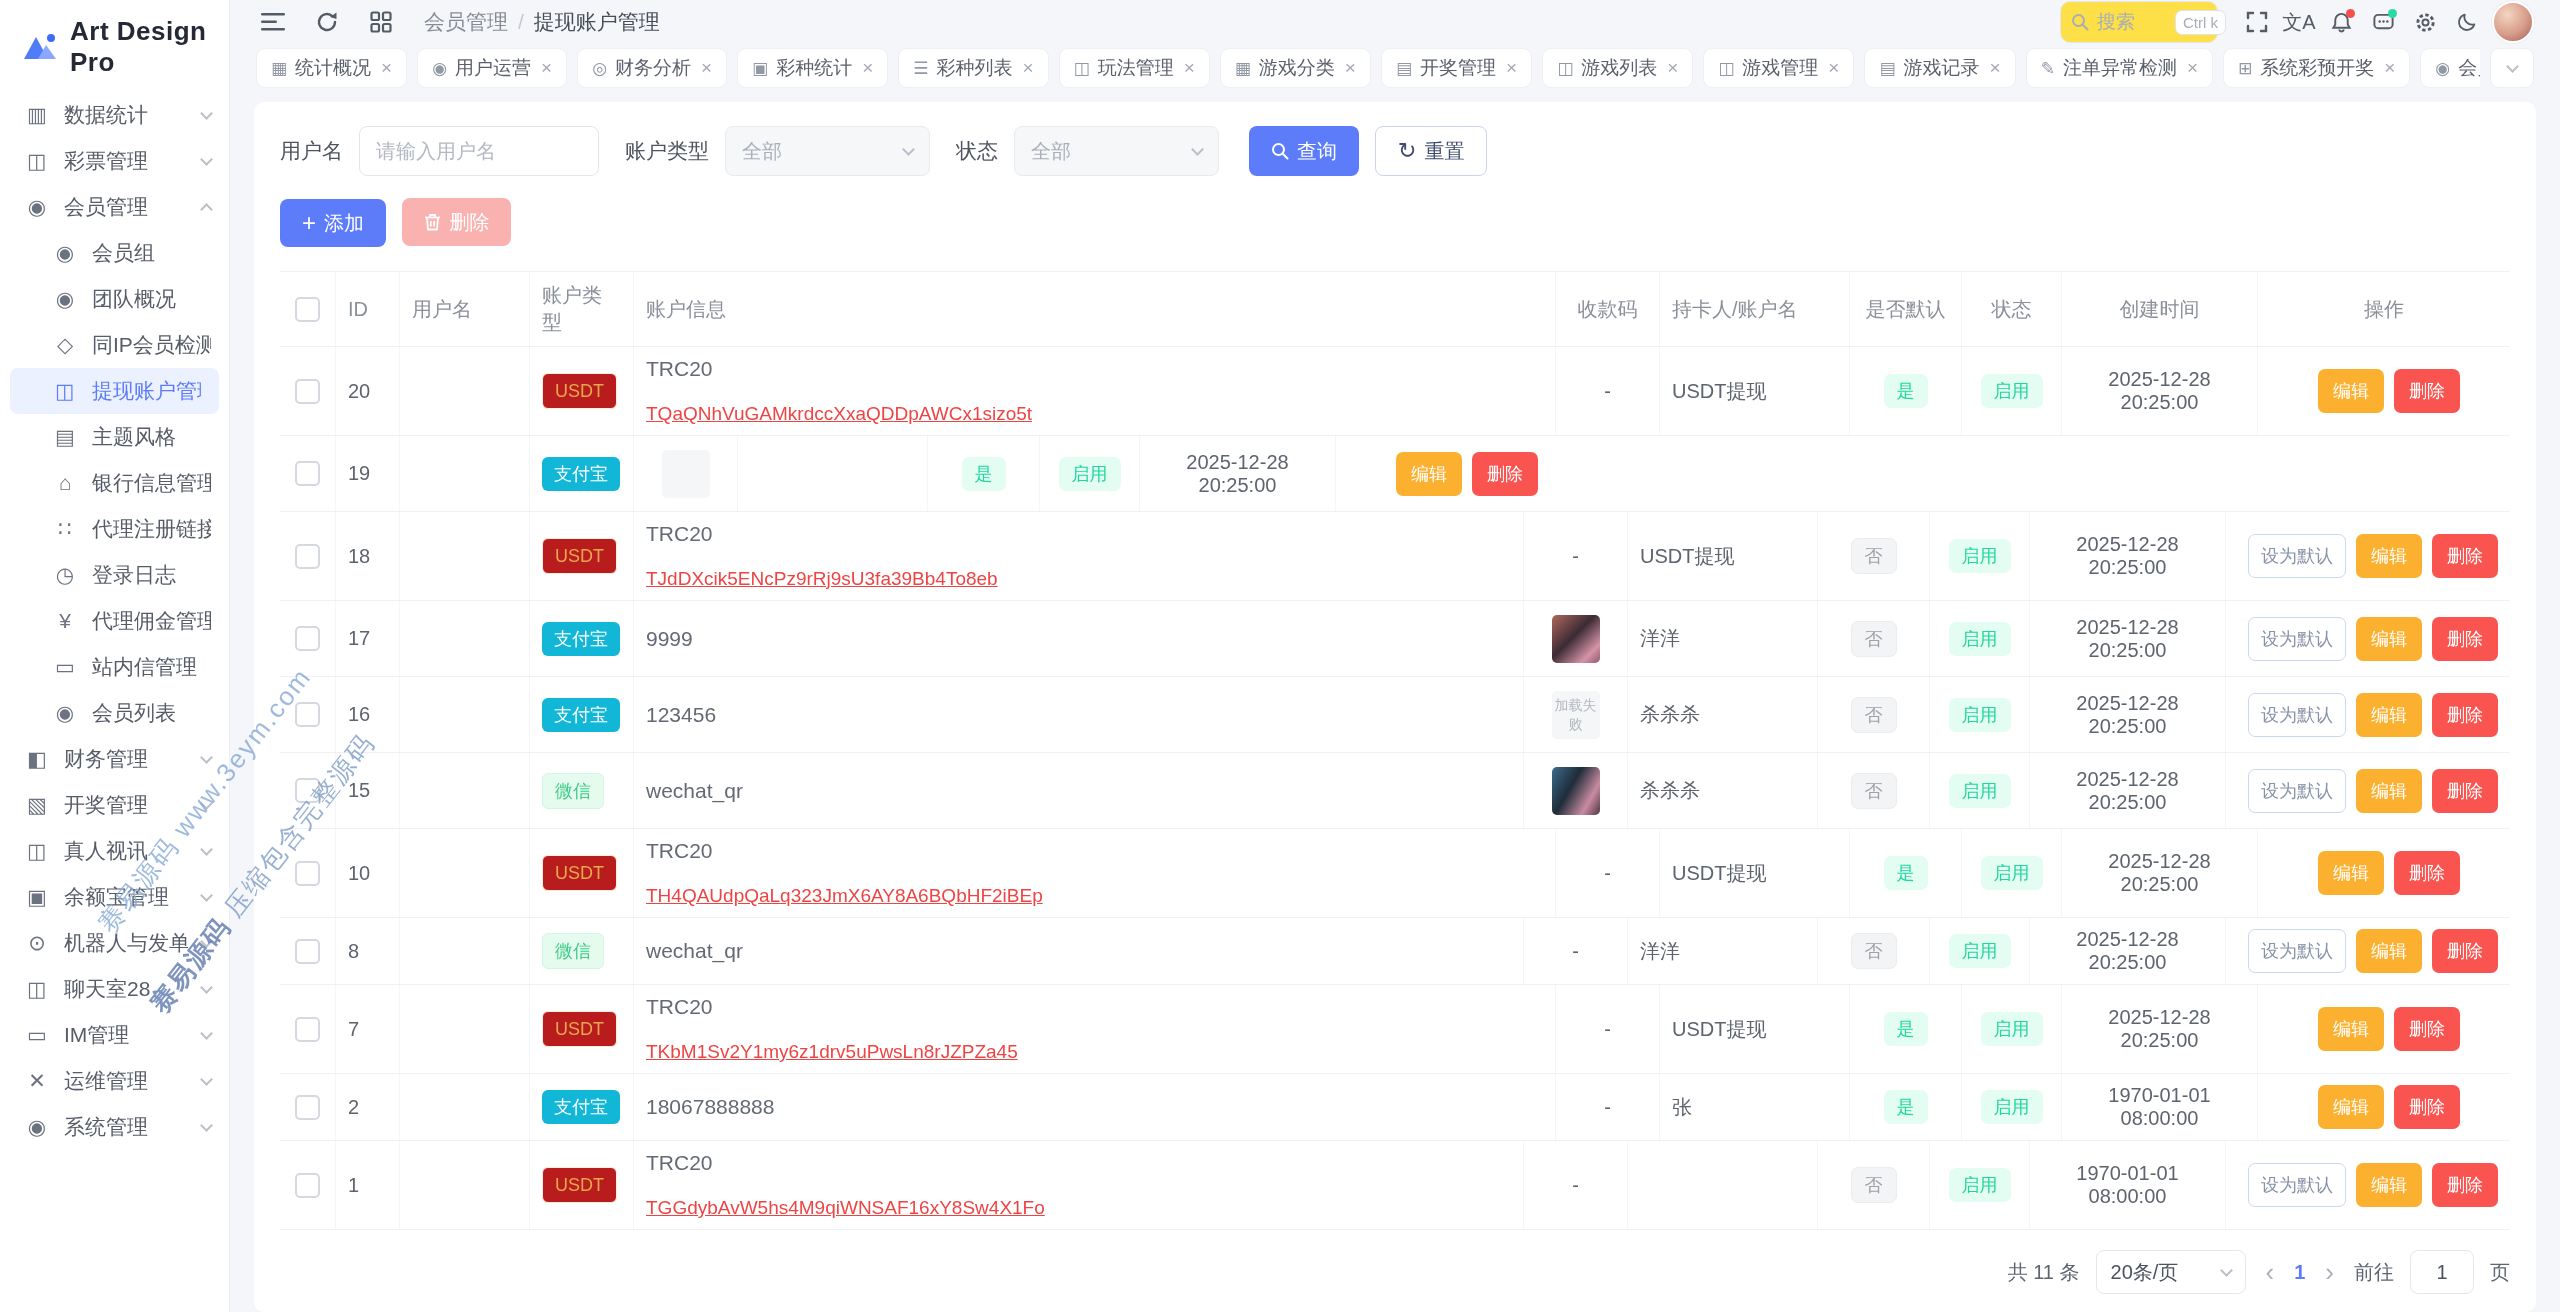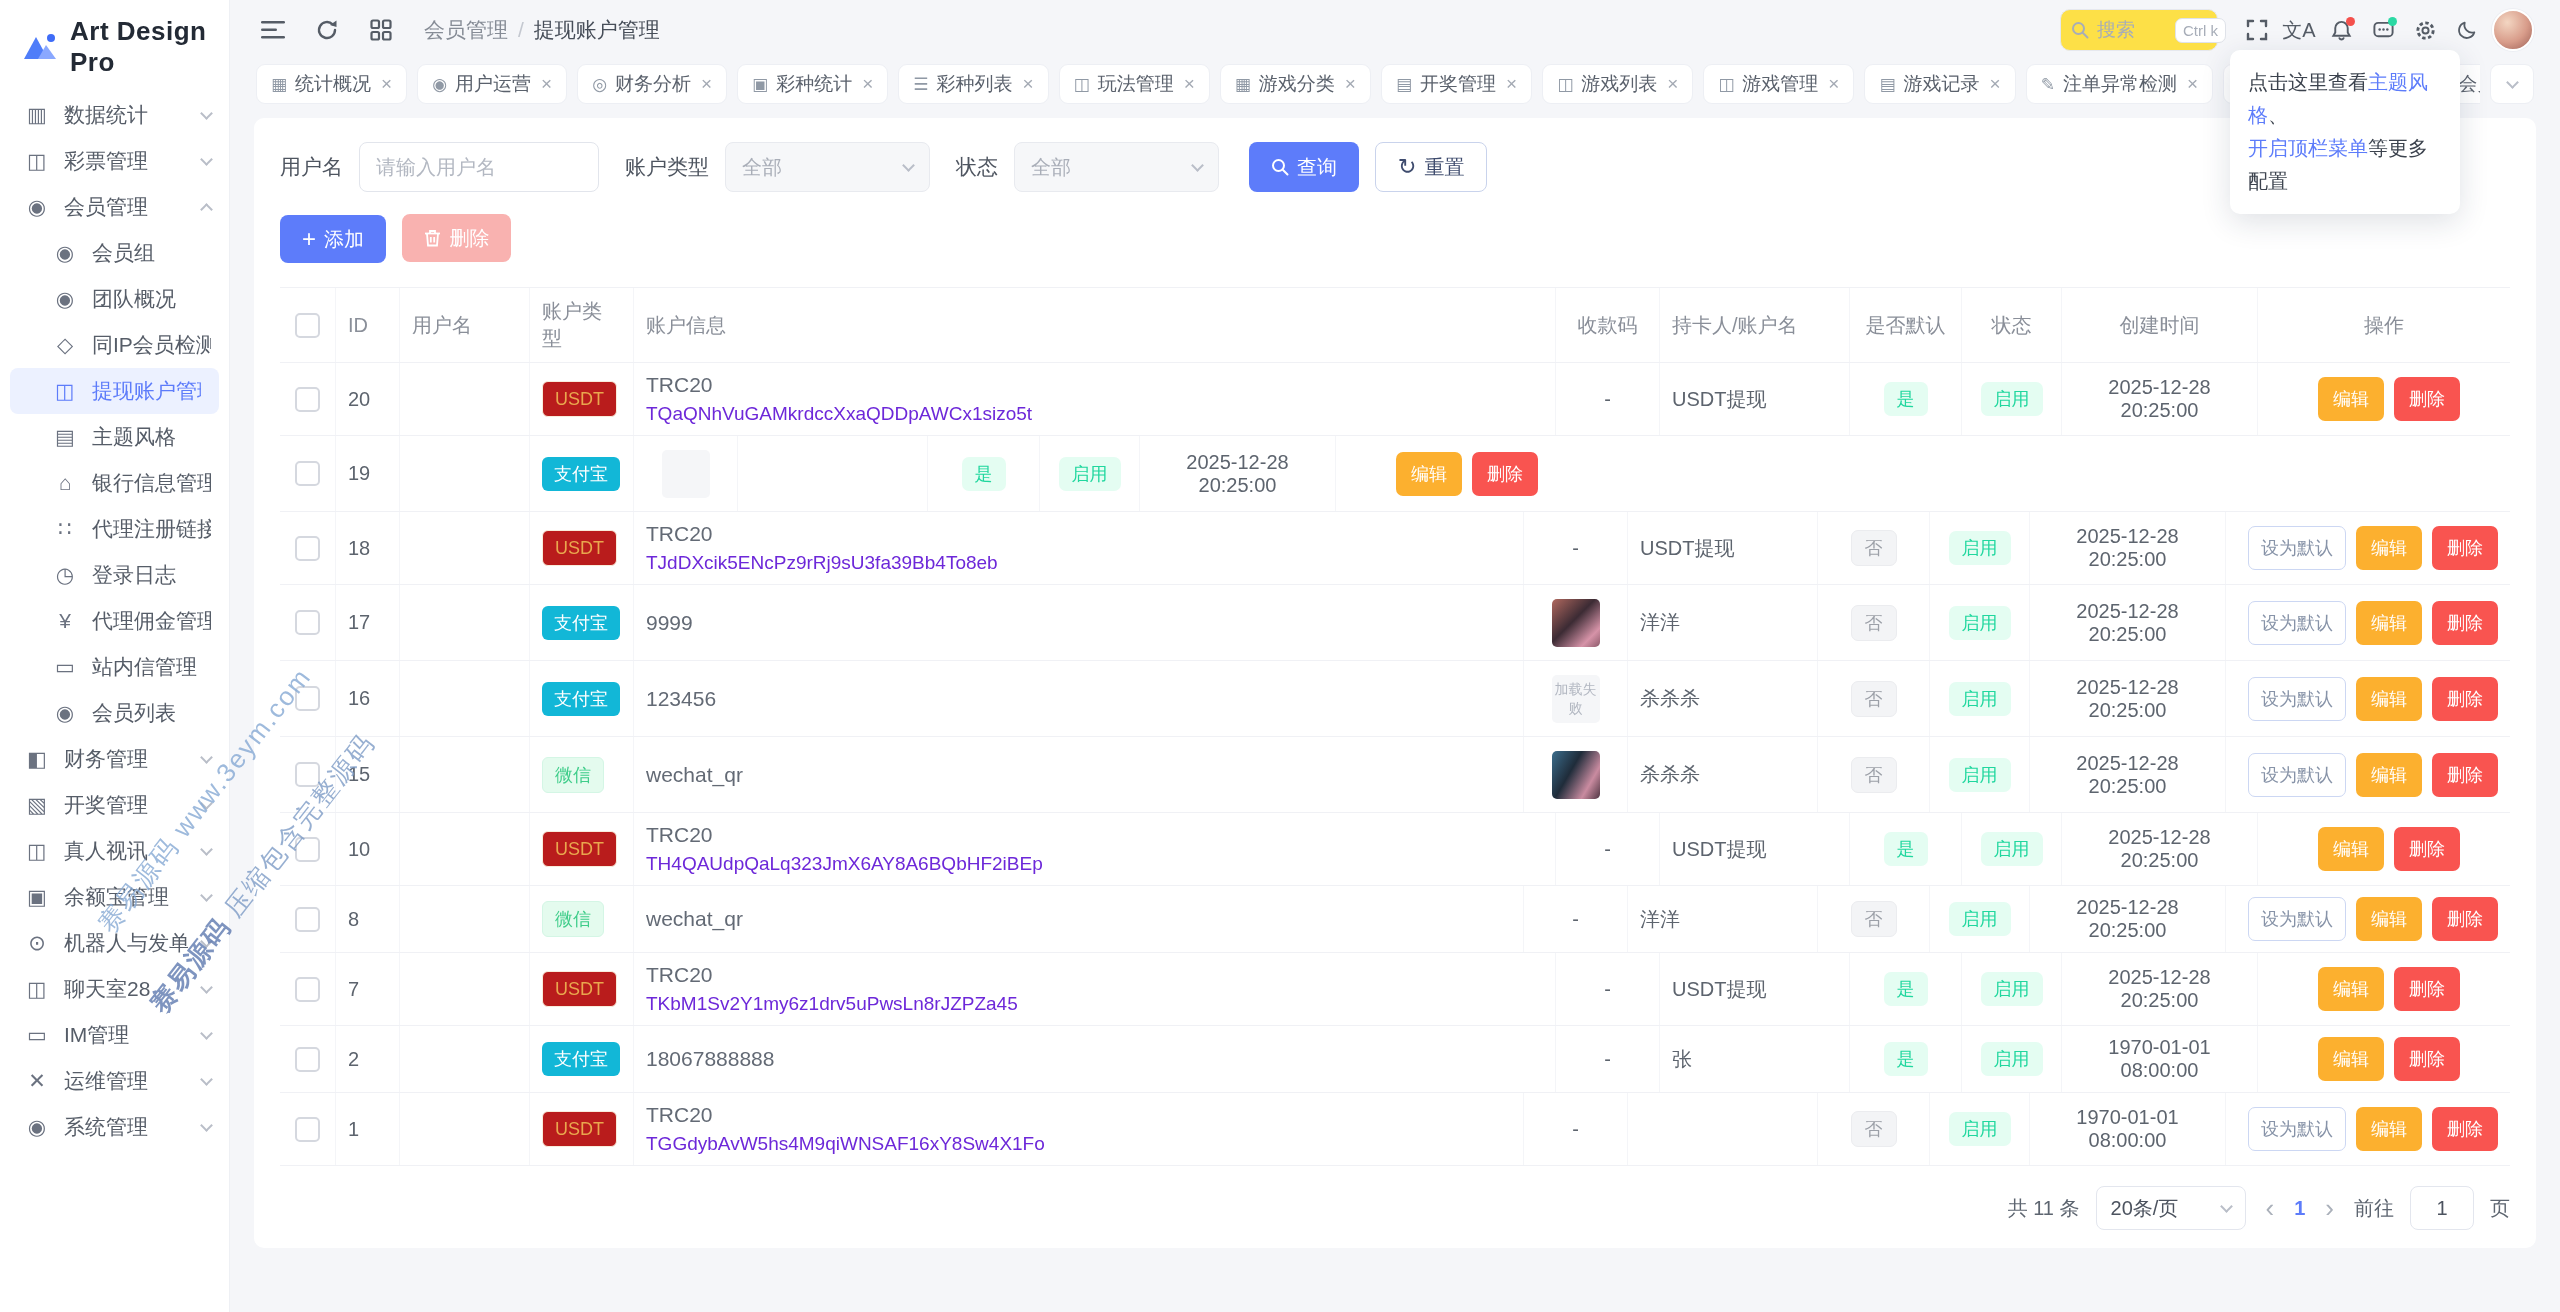--- a/index.html
+++ b/index.html
@@ -70,21 +70,21 @@
   .tcell:last-child { border-right:none; }
   .thead .tcell { color:#8a8f99; font-size:20px; min-height:46px; }
   .al-c { justify-content:center; text-align:center; }
   .row-tall { min-height:76px; } .row-mid { min-height:66px; } .row-short { min-height:52px; }
   .checkbox { width:25px; height:25px; border:2px solid #d5d8df; border-radius:5px; background:#fff; cursor:pointer; }
   .tag { display:inline-block; font-size:18px; line-height:1; padding:8px 12px; border-radius:6px; white-space:nowrap; }
   .tag.usdt { background:#b91c1c; color:#e9a74e; border:1px solid #f9eddb; }
   .tag.alipay { background:#12b7d7; color:#fff; }
   .tag.wechat { background:#e4fbee; color:#3fcd8a; border:1px solid #d4f6e5; }
   .info-l1 { font-size:21px; color:#636a75; }
-  .info-l2 { font-size:19px; color:#6d28d9; margin-top:6px; }
+  .info-l2 { font-size:19px; color:#ef4444; margin-top:22px;text-decoration:underline; }
   .badge { display:inline-block; font-size:18px; padding:8px 13px; border-radius:7px; line-height:1; }
   .badge.yes { background:#e4fdf2; color:#20d79e; }
   .badge.no { background:#f3f4f6; color:#9ca0a8; border:1px solid #ebecef; }
   .opbtn { font-size:18px; padding:10px 15px; border-radius:7px; color:#fff; border:none; margin-left:10px; cursor:pointer; font-family:inherit; white-space:nowrap; }
   .op-edit { background:#fcb02f; } .op-delete { background:#f95450; }
   .op-default { background:#fff; color:#8793a8; border:1.5px solid #ccd7f3; padding:9px 12px; }
   .qr-box { width:48px; height:48px; border-radius:5px; }
   .qr-blank { background:#f5f6f8; }
   .qr-photo1 { background:linear-gradient(135deg,#b0685e 0%,#3c2b34 45%,#d693a8 80%,#8c5a6a 100%); }
   .qr-photo2 { background:linear-gradient(120deg,#3b6d8c 0%,#1f2c3a 40%,#c98ba0 75%,#4f3542 100%); }
@@ -386,24 +386,20 @@
           <div class="tab">
             <span class="t-ico">◉</span>
             <span class="t-label">会员组</span>
           </div>
         </div>
       <div class="tab-more">
         <span class="caret"></span>
       </div>
     </div>
 
-    <div class="tooltip">
-      <span>点击这里查看</span><a>主题风格</a><span>、</span><br>
-      <a>开启顶栏菜单</a><span>等更多配置</span>
-    </div>
 
     <div class="content">
       <div class="card">
 
         <div class="filters">
           <span class="f-label">用户名</span>
           <input class="f-input" placeholder="请输入用户名" style="">
           <span class="f-label" style="margin-left:10px;">账户类型</span>
           <div class="f-select">
             <span>全部</span>

